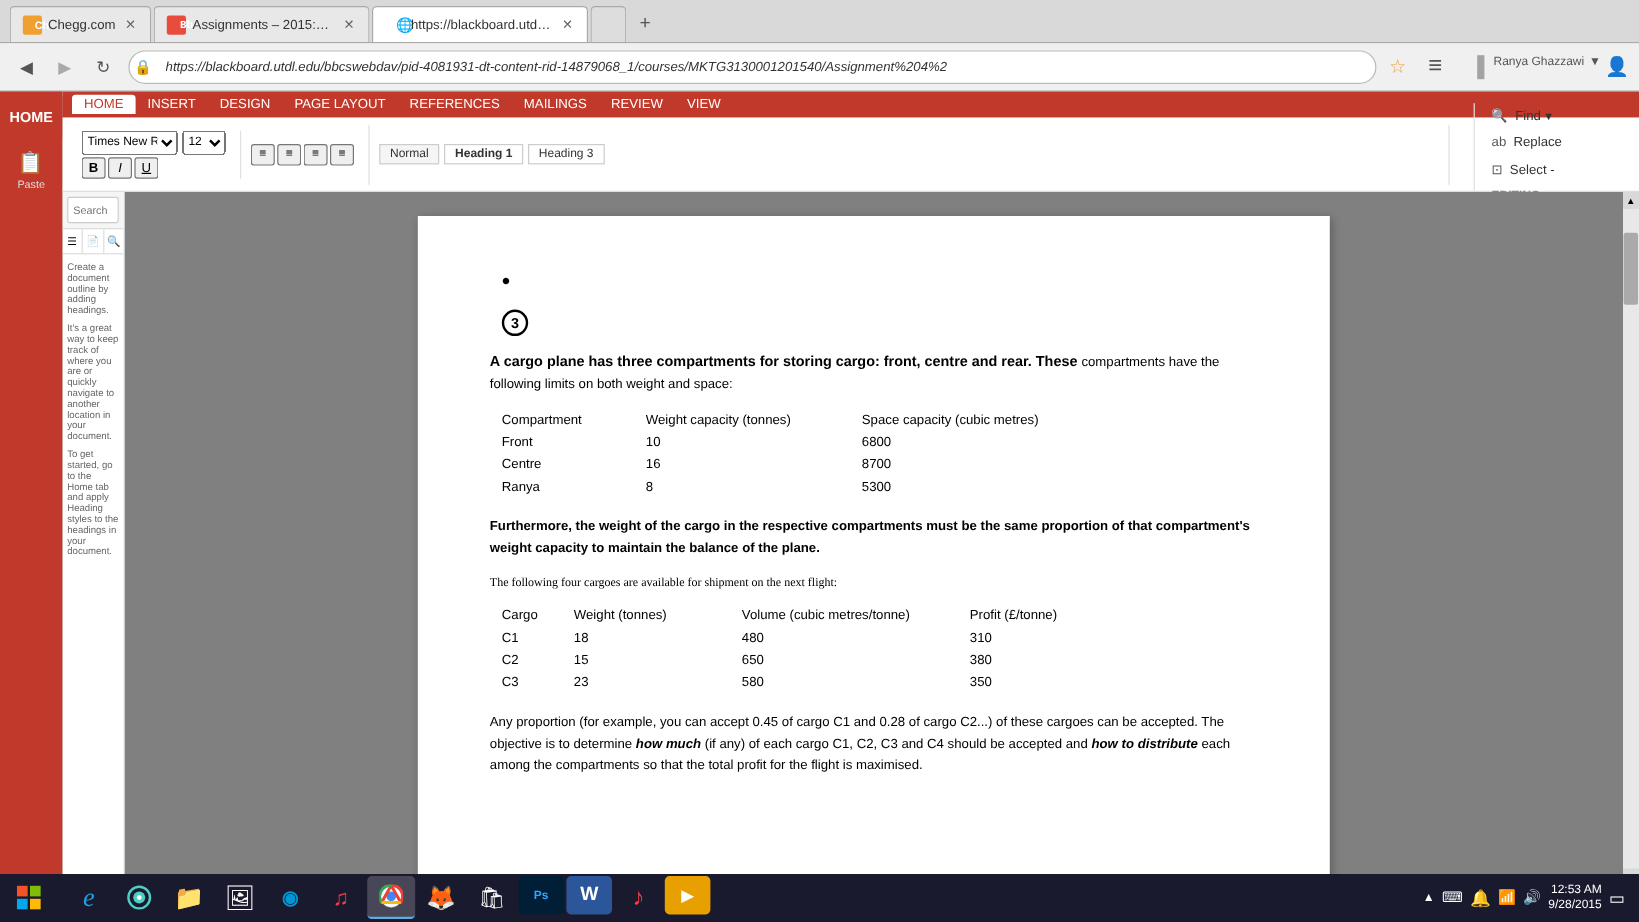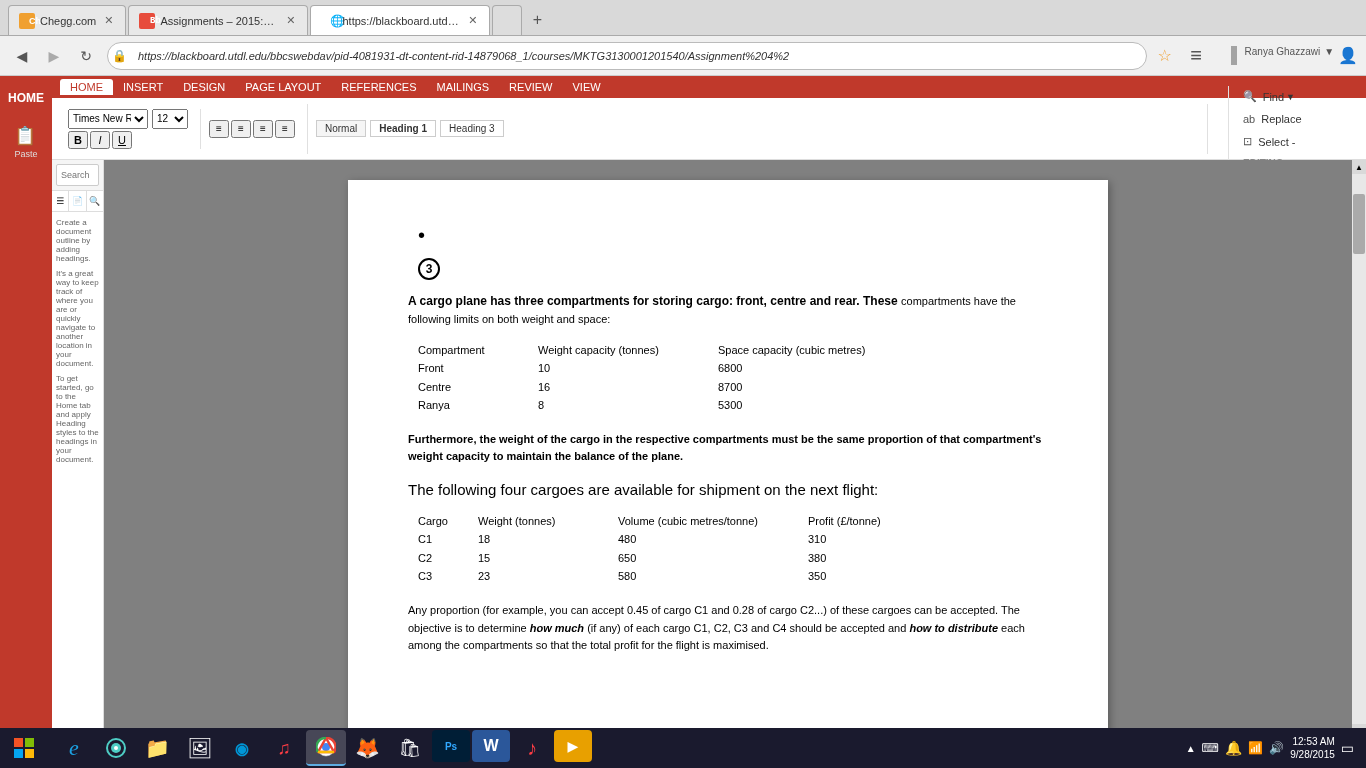--- a/index.html
+++ b/index.html
@@ -576,21 +576,21 @@
                   <td>8</td>
                   <td>5300</td>
                 </tr>
               </tbody>
                 </table>
 
               <p style="margin-bottom:12px; font-size:11px; line-height:1.6;">
                 <span style="font-weight:bold;">Furthermore, the weight of the cargo in the respective compartments must be the same proportion of that compartment's weight capacity to maintain the balance of the plane.</span>
               </p>
 
-              <p style="margin-bottom:10px; font-size:15px; line-height:1.6;">
+              <p style="margin-bottom:10px; font-size:10px; line-height:1.6;font-family:Liberation Serif, serif;">
                 <span>The following four cargoes are available for shipment on the next flight:</span>
               </p>
 
               <table class="data-table" style="margin-left:10px; margin-bottom:16px;">
                 <tbody>
                     <tr>
                   <td style="min-width:60px;">Cargo</td>
                   <td style="min-width:140px;">Weight (tonnes)</td>
                   <td style="min-width:190px;">Volume (cubic metres/tonne)</td>
                   <td>Profit (£/tonne)</td>

